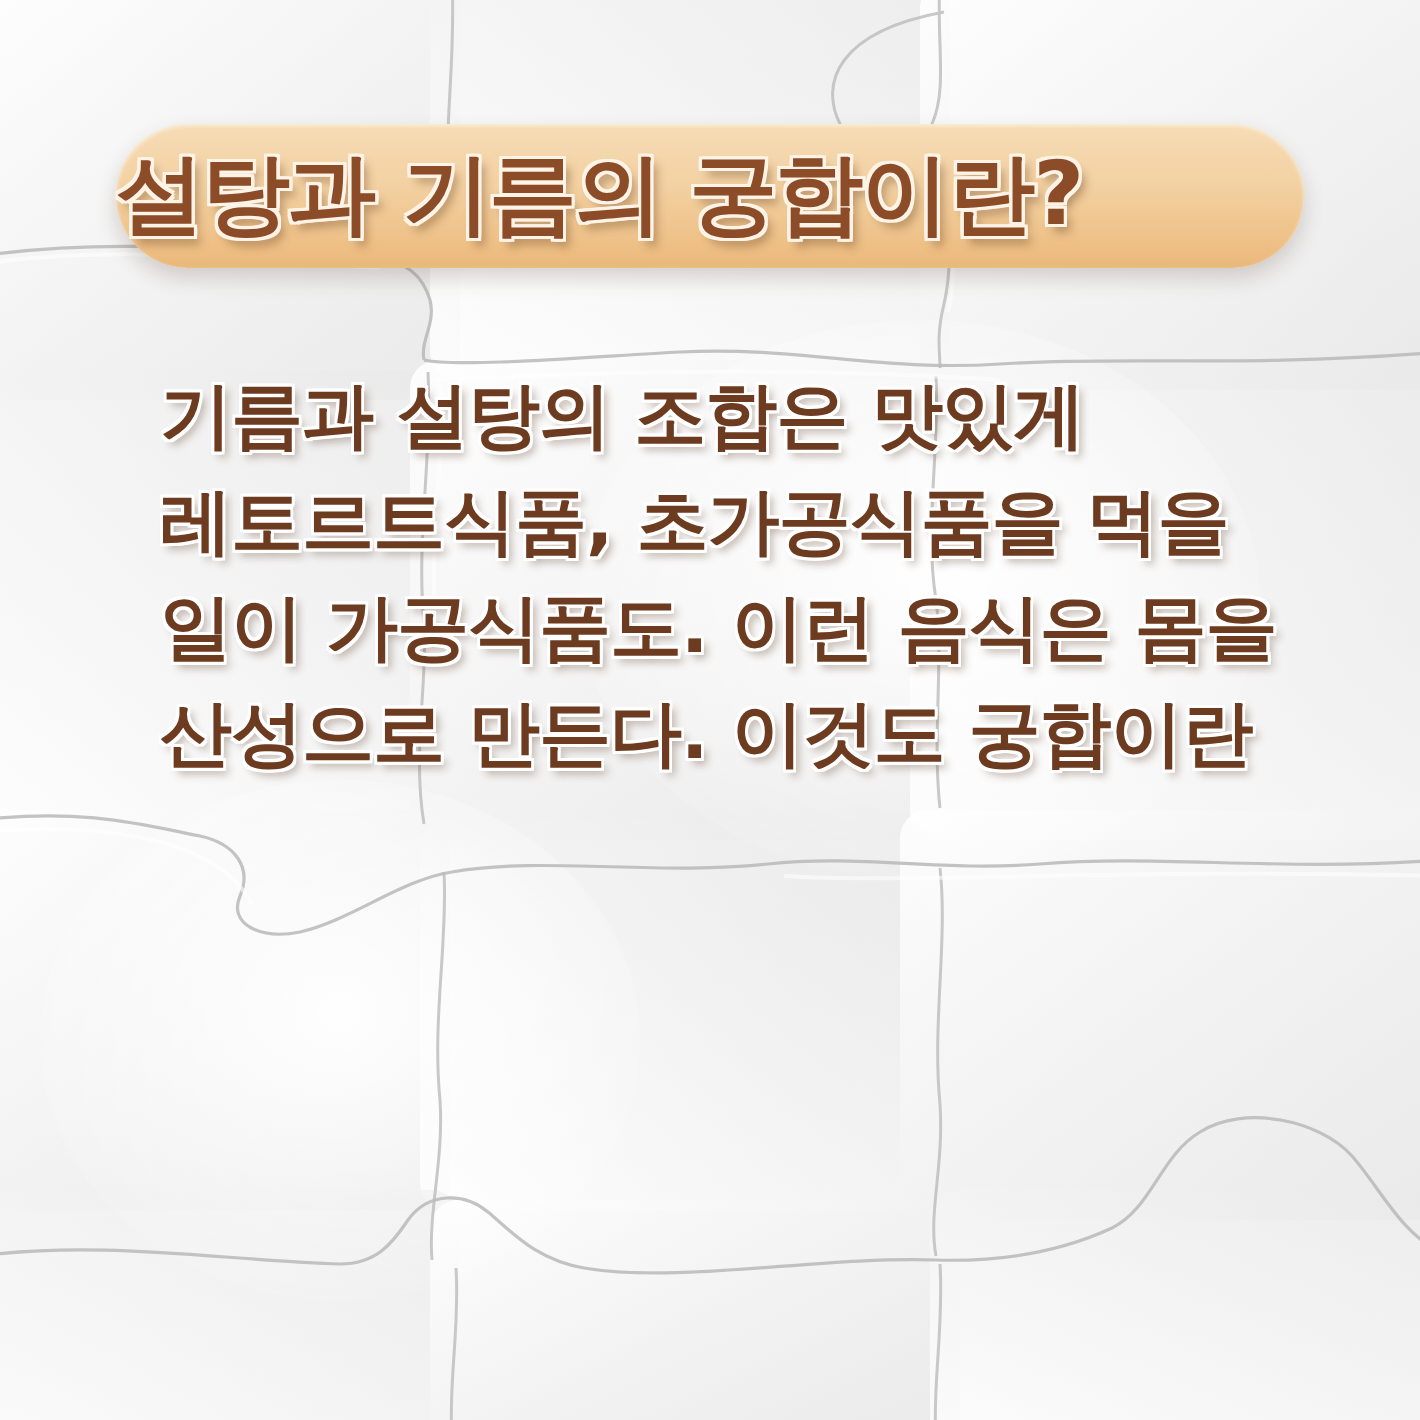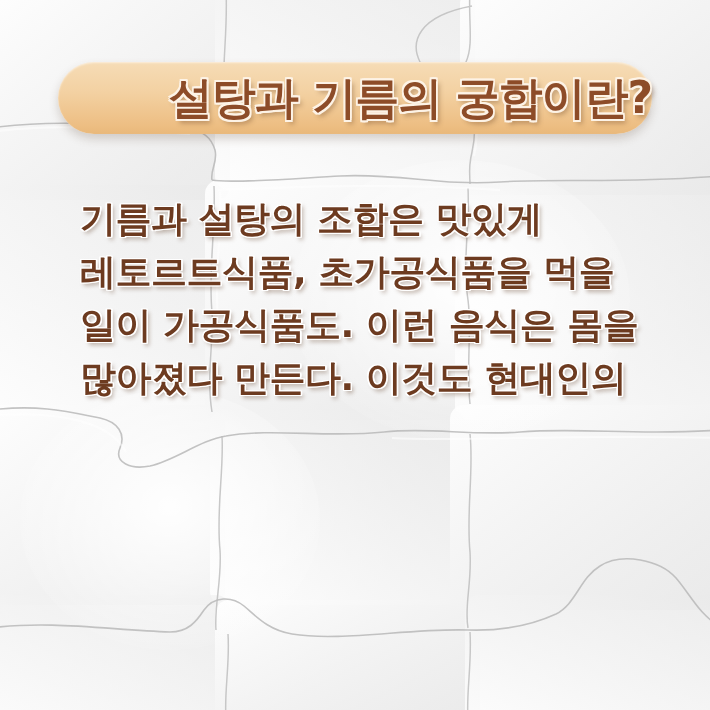--- a/index.html
+++ b/index.html
@@ -43,21 +43,21 @@
     position: absolute;
     left: 58px;
     top: 62px;
     width: 594px;
     height: 72px;
     border-radius: 36px;
     background: linear-gradient(180deg, #f6dcb6 0%, #f3d1a2 42%, #edbe83 88%, #e9b87a 100%);
     box-shadow: 0 5px 10px rgba(90,70,50,0.22), inset 0 1px 2px rgba(255,255,255,0.55);
     display: flex;
     align-items: center;
-    justify-content: flex-end;
+    justify-content: flex-start;
   }
   #title-text {
     font-family: "DejaVu Sans", "Liberation Sans", sans-serif;
     font-size: 44px;
     font-weight: bold;
     letter-spacing: -1px;
     color: #8d4c28;
     white-space: nowrap;
     line-height: 1;
     text-shadow:
@@ -69,21 +69,21 @@
        1.6px  0    0 #fdf3e6,
        0   -1.6px  0 #fdf3e6,
        0    1.6px  0 #fdf3e6,
        3px 4px 5px rgba(110,70,40,0.45);
   }
 
   
   #body-text {
     position: absolute;
     left: 80px;
-    top: 192px;
+    top: 182px;
     width: 600px;
   }
   .body-line {
     font-family: "DejaVu Sans", "Liberation Sans", sans-serif;
     font-size: 36px;
     font-weight: bold;
     line-height: 53px;
     letter-spacing: -0.5px;
     color: #6d3b20;
     white-space: nowrap;
@@ -171,16 +171,16 @@
   </svg>
 
   <div id="title-banner">
     <span id="title-text">설탕과 기름의 궁합이란?</span>
   </div>
 
   <div id="body-text">
     <div class="body-line">기름과 설탕의 조합은 맛있게</div>
     <div class="body-line">레토르트식품, 초가공식품을 먹을</div>
     <div class="body-line">일이 가공식품도. 이런 음식은 몸을</div>
-    <div class="body-line">많아졌다 만든다. 이것도 현대인의</div>
+    <div class="body-line">산성으로 만든다. 이것도 궁합이란</div>
   </div>
 
 </div>
 
 </body></html>

